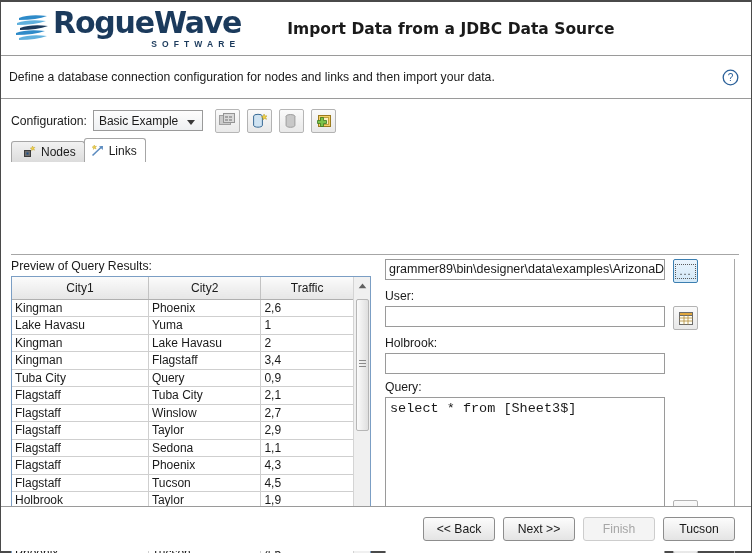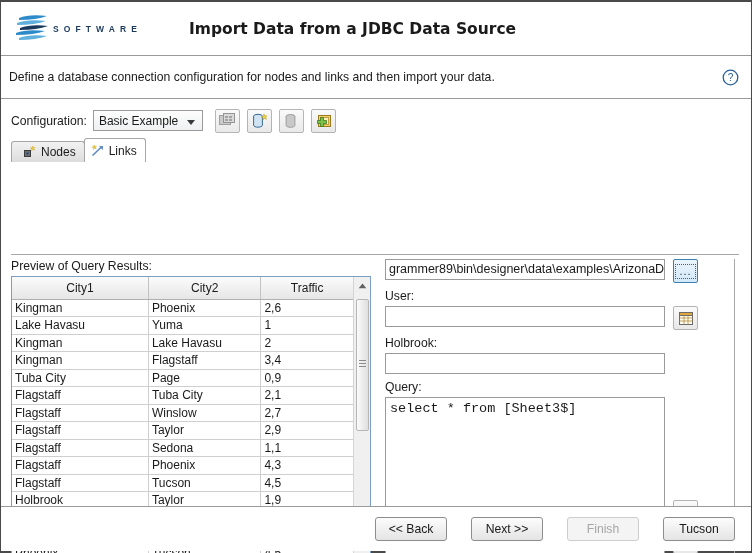--- a/index.html
+++ b/index.html
@@ -328,21 +328,21 @@
     position: absolute;
     left: 0; bottom: 0;
     width: 750px;
     height: 45px;
     background: #ffffff;
     border-top: 1px solid #9a9a9a;
     display: flex;
     align-items: center;
     justify-content: flex-end;
     padding-right: 16px;
-    gap: 24px;
+    gap: 8px;
   }
   .nav-btn {
     width: 72px; height: 24px;
     border: 1px solid #8d8d8d;
     border-radius: 3px;
     background: linear-gradient(#fcfcfc, #e4e4e4);
     font-size: 12.2px;
     color: #1a1a1a;
     display: flex; align-items: center; justify-content: center;
     cursor: pointer;
@@ -363,20 +363,21 @@
   <div class="header">
     <div class="logo-wrap">
       <svg class="logo-mark" viewBox="0 0 36 34">
         <path d="M4 6 Q14 2 32 4 Q22 8 4 8 Z" fill="#2e8bc9"></path>
         <path d="M2 11 Q13 7 31 9 Q20 13 2 13 Z" fill="#5fb0dd"></path>
         <path d="M5 16 Q16 12 33 14 Q22 18 5 18 Z" fill="#1b3a5c"></path>
         <path d="M1 21 Q12 17 30 19 Q19 23 1 23 Z" fill="#2e8bc9"></path>
         <path d="M4 26 Q15 22 32 24 Q21 28 4 28 Z" fill="#5fb0dd"></path>
       </svg>
       <div class="logo-text">
+        <div class="logo-word"><span>Rogue</span><span class="wave">Wave</span></div>
         <div class="logo-sub">SOFTWARE</div>
       </div>
     </div>
     <div class="wizard-title">Import Data from a JDBC Data Source</div>
   </div>
   <div class="header-rule"></div>
 
   <div class="desc-strip">
     <div class="desc-text">Define a database connection configuration for nodes and links and then import your data.</div>
     <svg class="help-icon" viewBox="0 0 17 17">
@@ -489,21 +490,21 @@
                     <td>Lake Havasu</td>
                     <td>2</td>
                   </tr>
                   <tr>
                     <td>Kingman</td>
                     <td>Flagstaff</td>
                     <td>3,4</td>
                   </tr>
                   <tr>
                     <td>Tuba City</td>
-                    <td>Page</td>
+                    <td>Query</td>
                     <td>0,9</td>
                   </tr>
                   <tr>
                     <td>Flagstaff</td>
                     <td>Tuba City</td>
                     <td>2,1</td>
                   </tr>
                   <tr>
                     <td>Flagstaff</td>
                     <td>Winslow</td>

